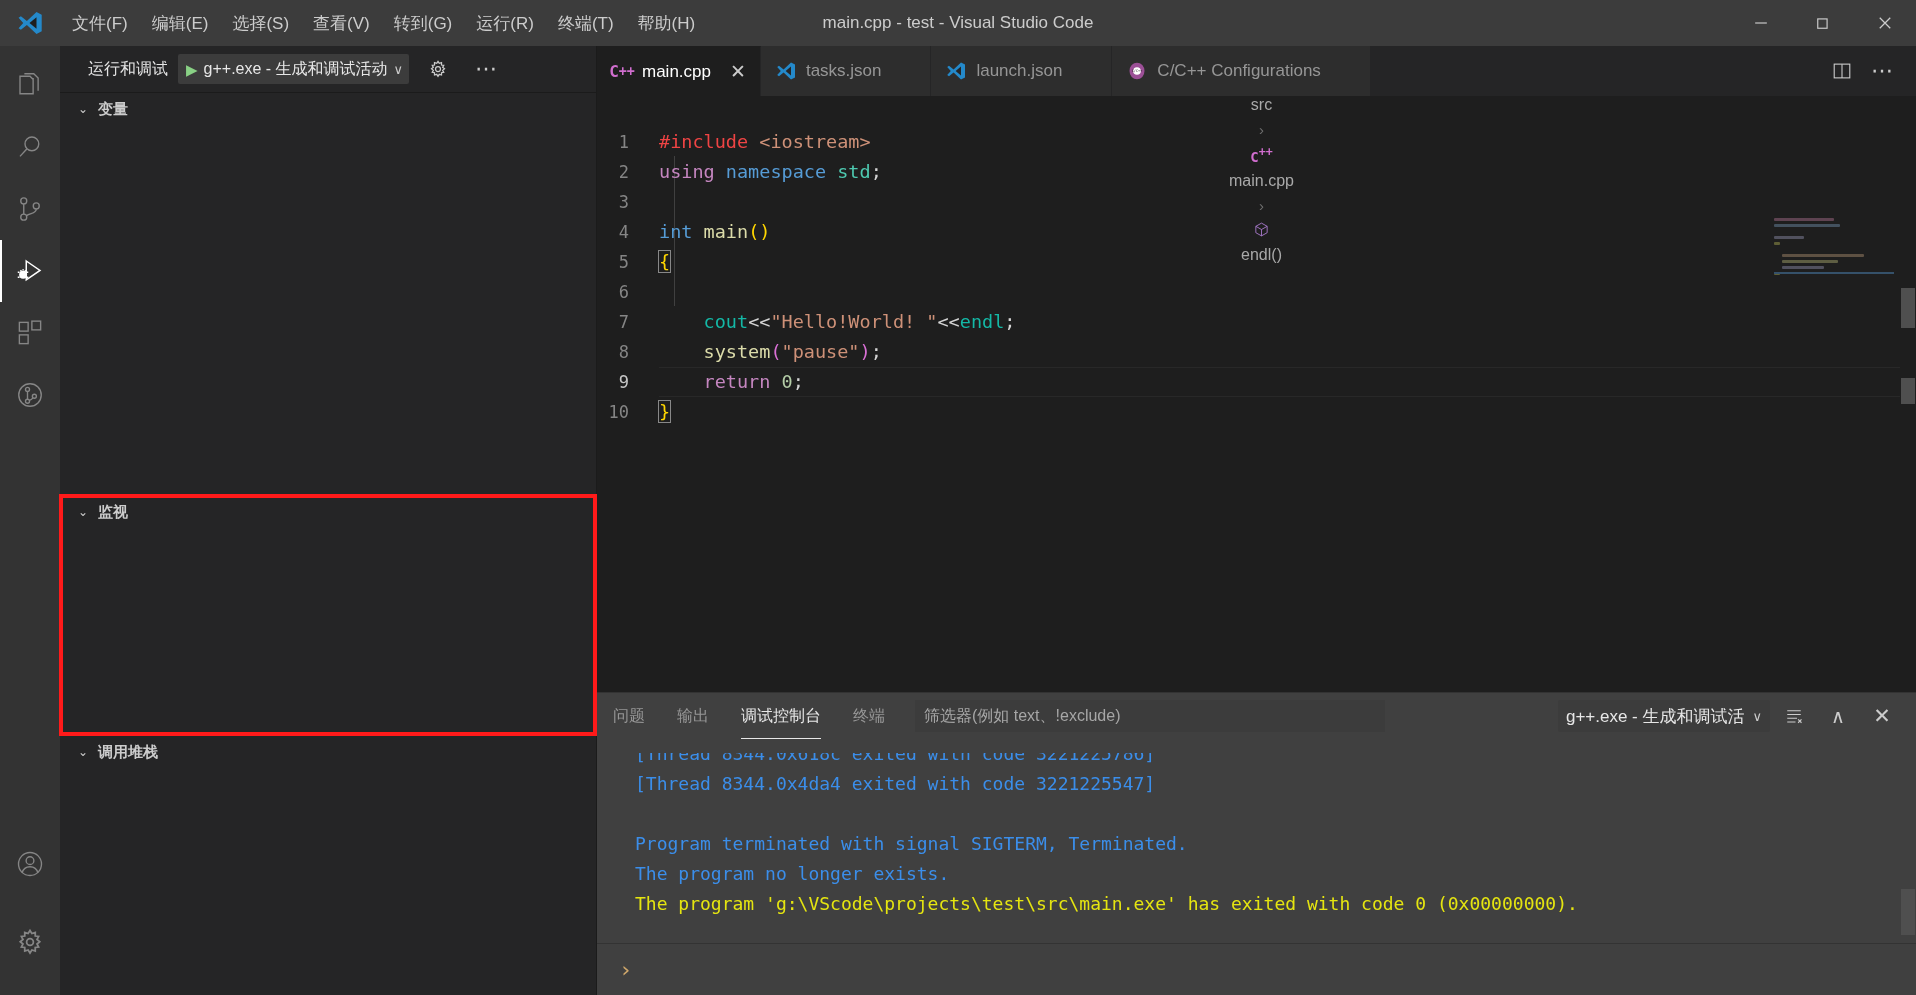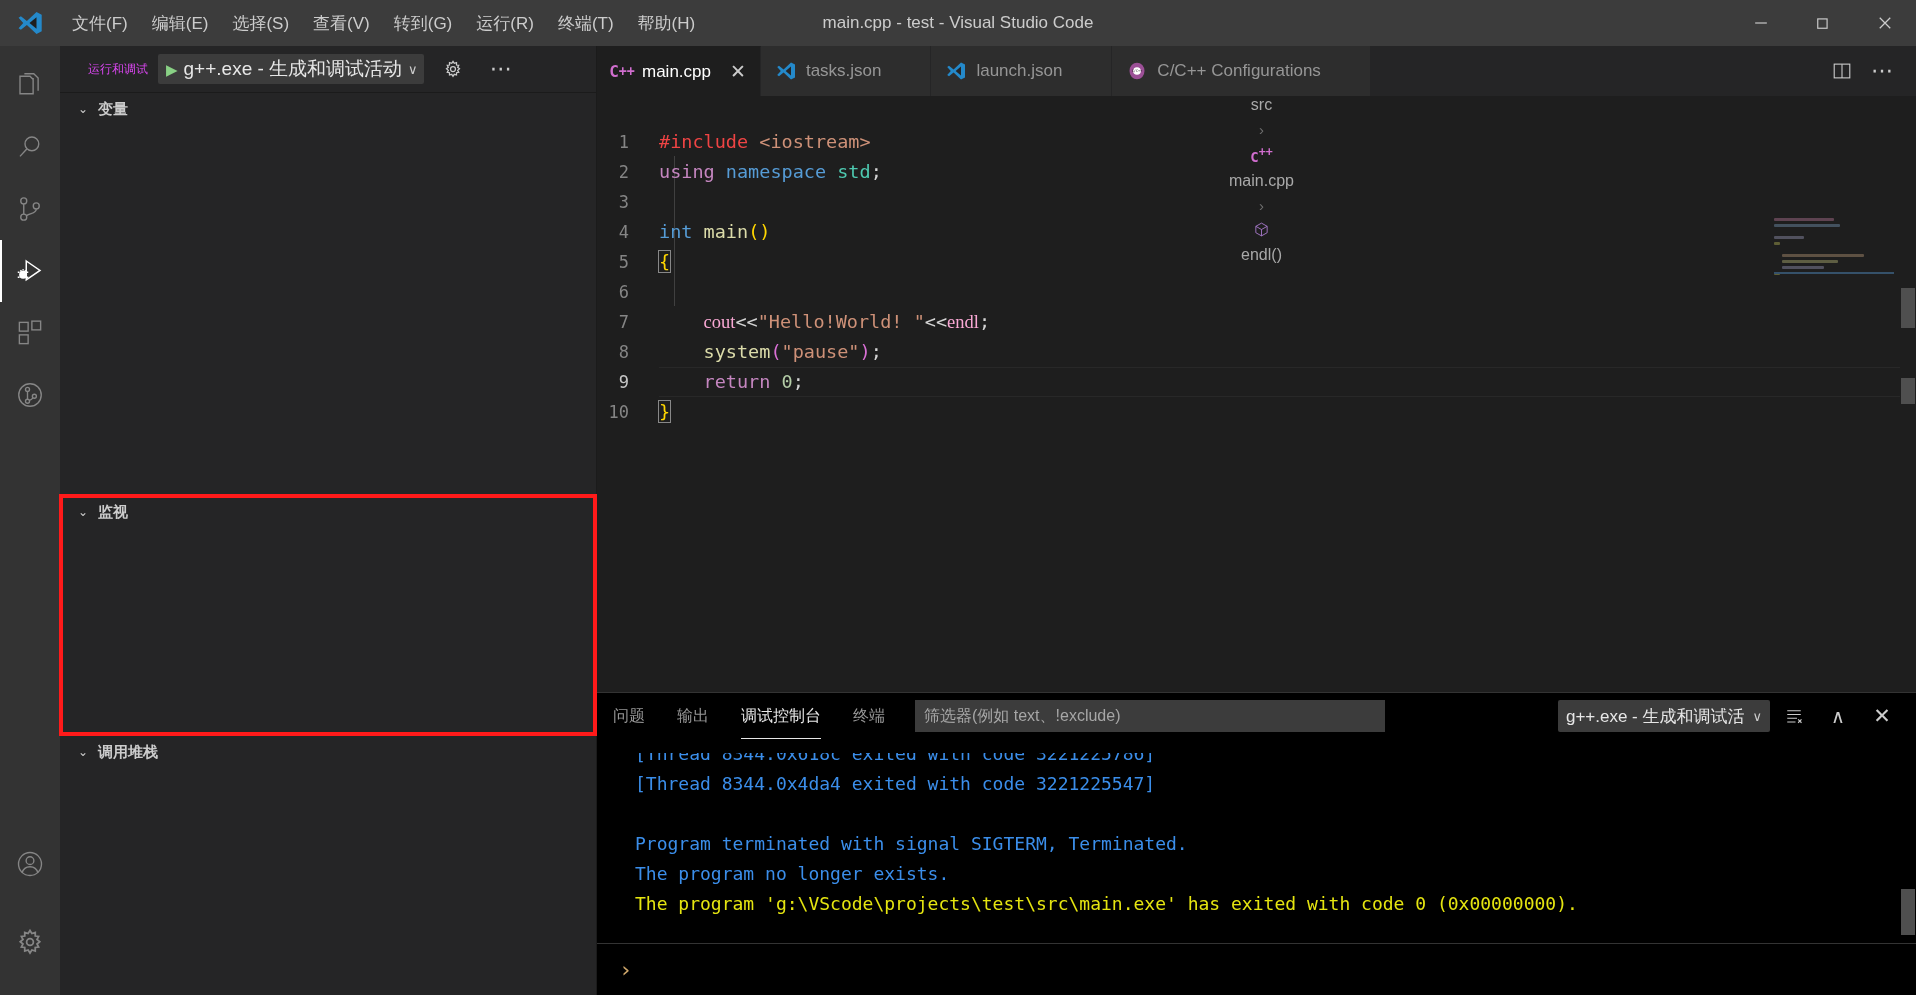--- a/index.html
+++ b/index.html
@@ -52,28 +52,28 @@
   .act-spacer{ flex:1; }
 
   
   .sidebar{
     position:absolute; left:60px; top:46px; width:537px; height:949px;
     background:#252526; border-right:1px solid #1b1b1b;
   }
   .sb-header{
     height:46px; display:flex; align-items:center; padding-left:28px; gap:10px;
   }
-  .sb-header .lbl{ color:#d946ef; font-size:12px; white-space:nowrap; }
+  .sb-header .lbl{ color:#e5e5e5; font-size:16px; white-space:nowrap; }
   .launch-select{
     display:flex; align-items:center; background:#3c3c3c; height:30px;
     border-radius:2px; padding:0 6px 0 8px; max-width:278px; overflow:hidden; gap:6px;
   }
   .launch-select .play{ color:#89d185; font-size:15px; line-height:1; }
   .launch-select .txt{
-    color:#e7e7e7; font-size:19px; white-space:nowrap; overflow:hidden; flex:1;text-align:center;
+    color:#e7e7e7; font-size:16px; white-space:nowrap; overflow:hidden; flex:1;text-align:center;
   }
   .launch-select .chev{ color:#cccccc; font-size:13px; }
   .gear-btn,.dots-btn{
     width:38px; height:38px; display:flex; align-items:center; justify-content:center;
     color:#cccccc;
   }
   .gear-btn svg{ width:20px; height:20px; }
 
   .section{ border-top:1px solid #1b1b1b; }
   .sec-head{
@@ -140,41 +140,41 @@
   .brace-box{ outline:1px solid #888; }
 
   .k-pre{ color:#ef4444; }     
   .k-inc{ color:#ce9178; }     
   .k-key{ color:#569cd6; }     
   .k-ns{ color:#c586c0; }      
   .k-type{ color:#4ec9b0; }    
   .k-fn{ color:#dcdcaa; }      
   .k-punc{ color:#ffd700; }    
   .k-punc2{ color:#da70d6; }
-  .k-var{ color:#f9a8d4;font-family:Liberation Serif, serif; }     
+  .k-var{ color:#14b8a6; }     
   .k-str{ color:#ce9178; }
   .k-num{ color:#b5cea8; }
   .k-ret{ color:#c586c0; }
   .k-op{ color:#d4d4d4; }
 
   .minimap{
     position:absolute; right:22px; top:92px; width:120px; height:460px; opacity:.85;
   }
   .mm-line{ height:3px; margin-bottom:3px; border-radius:1px; }
   .mm-hl{ position:absolute; left:0; right:0; height:2px; background:#3a5a78; }
 
   .v-scroll{
     position:absolute; right:0; top:92px; width:16px; height:460px; background:transparent;
   }
   .v-thumb{ position:absolute; right:1px; width:14px; background:#4f4f4f; border-radius:0; }
 
   
   .panel{
     position:absolute; left:597px; top:692px; width:1319px; height:303px;
-    background:#000000; border-top:1px solid #333;
+    background:#404040; border-top:1px solid #333;
   }
   .panel-bar{ height:46px; display:flex; align-items:center; position:relative; }
   .ptab{
     color:#969696; font-size:16px; padding:0 16px; height:46px; display:flex;
     align-items:center; position:relative; white-space:nowrap;
   }
   .ptab.active{ color:#e7e7e7; }
   .ptab.active:after{
     content:''; position:absolute; left:16px; right:16px; bottom:0; height:1px; background:#e7e7e7;
   }

